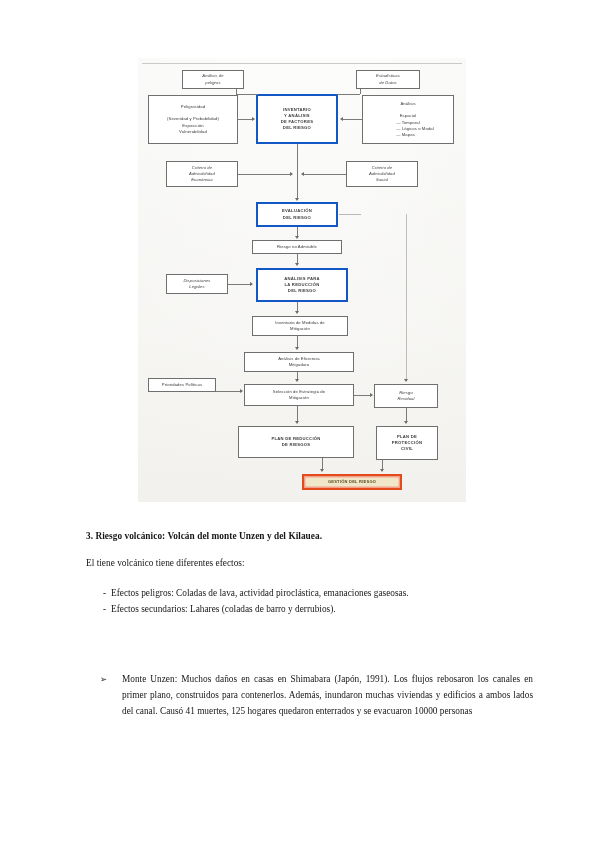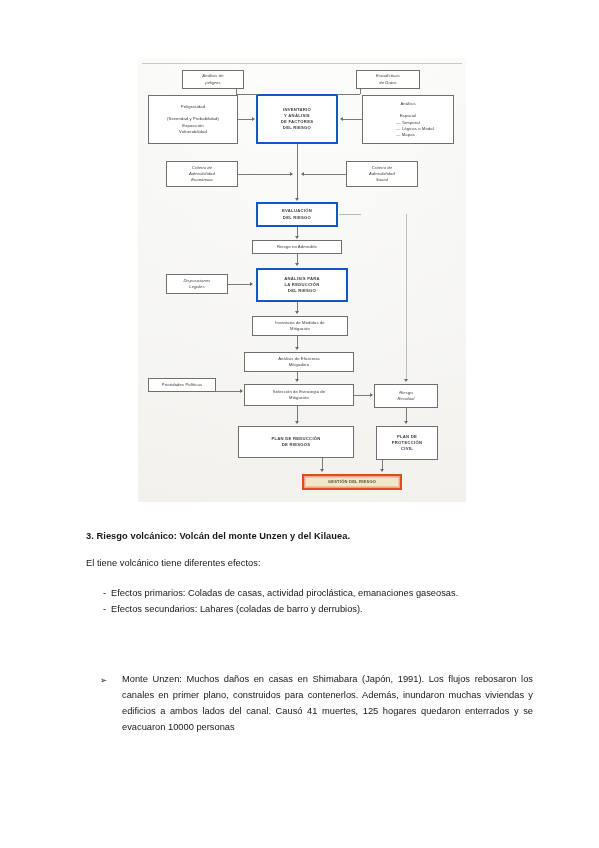--- a/index.html
+++ b/index.html
@@ -92,21 +92,21 @@
   .arrow-l{
     position:absolute;width:0;height:0;
     border-top:2.2px solid transparent;
     border-bottom:2.2px solid transparent;
     border-right:3.4px solid #6b6b6b;
   }
 
   
   .doc-text{
     position:absolute;
-    font-family:Liberation Sans, sans-serif;
+    font-family:Liberation Serif, serif;
     color:#161616;
   }
   #heading-3{
     left:86px; top:531px; width:440px;
     font-size:9.3px; font-weight:bold; letter-spacing:.05px;
   }
   #intro-line{
     left:86px; top:558px; width:440px;
     font-size:9.3px; letter-spacing:.02px;
   }
@@ -352,21 +352,21 @@
   </div>
 </div>
 
 <div class="doc-text" id="heading-3">3. Riesgo volcánico: Volcán del monte Unzen y del Kilauea.</div>
 
 <div class="doc-text" id="intro-line">El tiene volcánico tiene diferentes efectos:</div>
 
 <div class="doc-text" id="dash-list">
   <div class="dash-item">
     <span class="dash-mark">-</span>
-    <span class="dash-body justify">Efectos primarios: Coladas de casas, actividad piroclástica, emanaciones gaseosas.</span>
+    <span class="dash-body justify">Efectos peligros: Coladas de lava, actividad piroclástica, emanaciones gaseosas.</span>
   </div>
   <div class="dash-item">
     <span class="dash-mark">-</span>
     <span class="dash-body">Efectos secundarios: Lahares (coladas de barro y derrubios).</span>
   </div>
 </div>
 
 <div class="doc-text" id="arrow-list">
   <div class="arrow-item">
     <span class="arrow-mark">➢</span>

